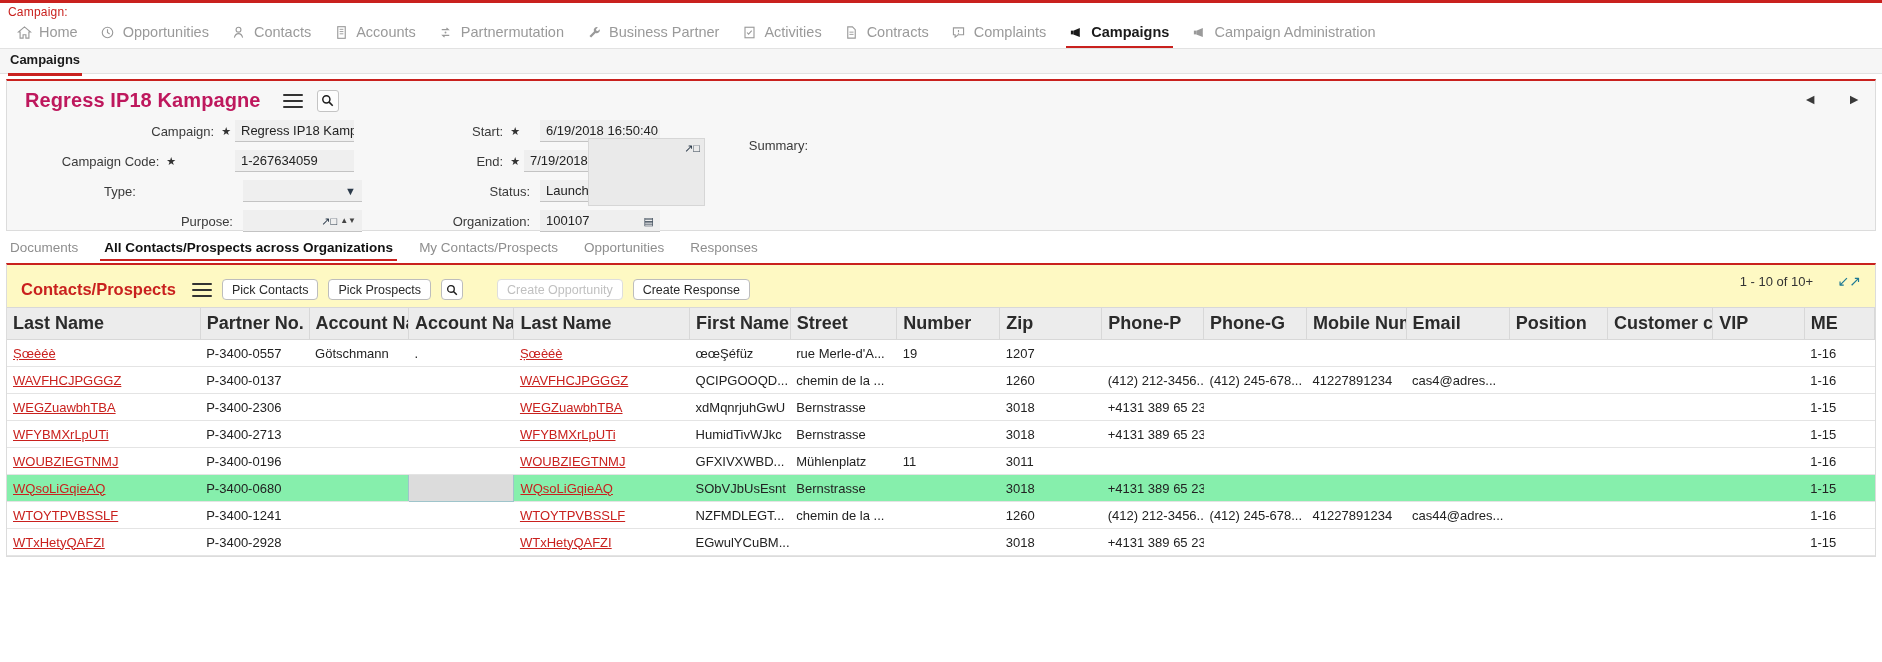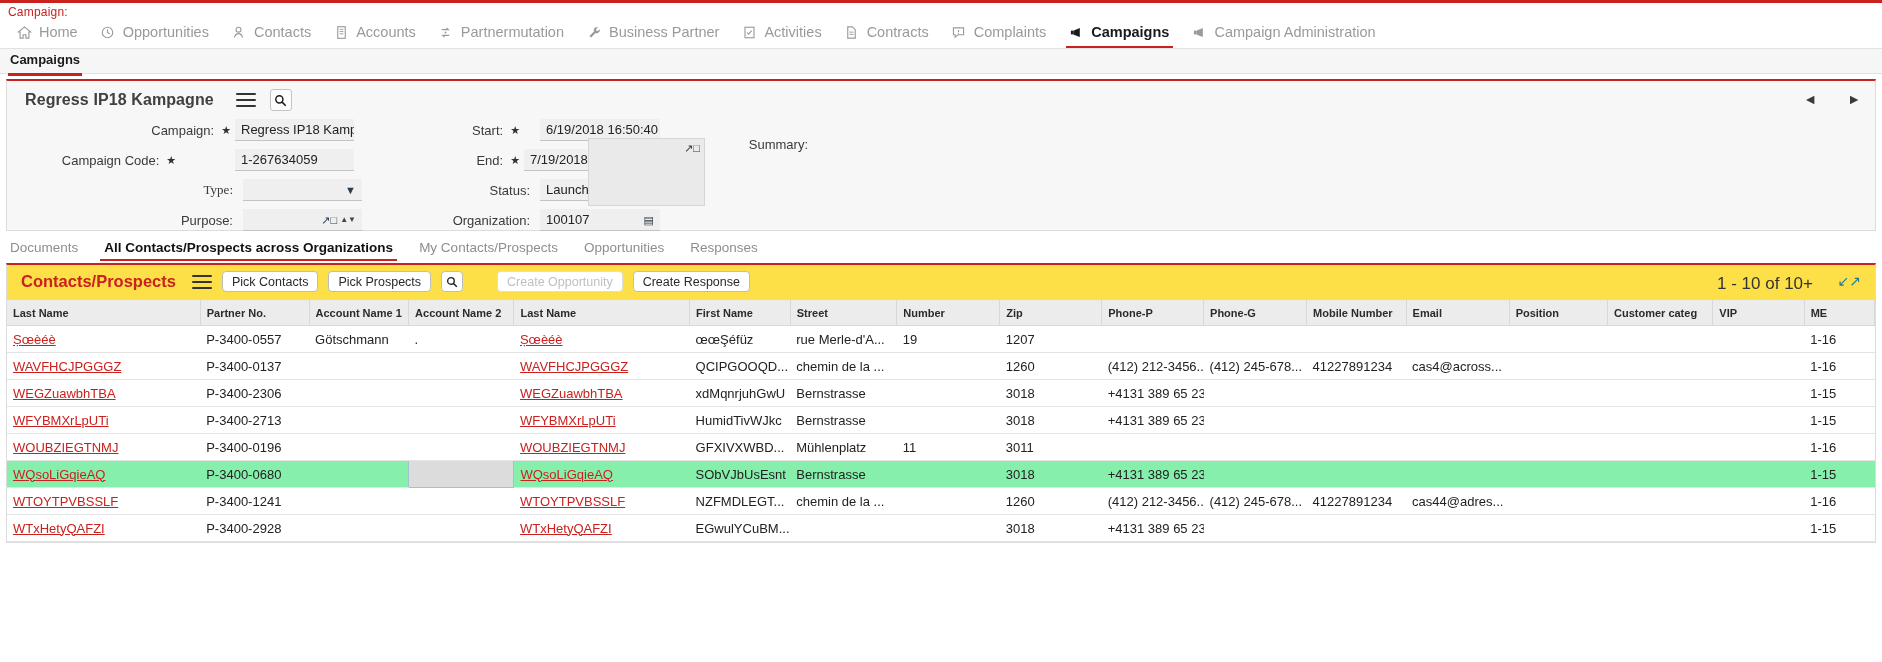--- a/index.html
+++ b/index.html
@@ -96,22 +96,22 @@
     position: relative;
     height: 152px;
   }
   .form-title-row {
     display: flex;
     align-items: center;
     gap: 14px;
     padding: 8px 0 4px 18px;
   }
   .form-title {
-    color: #404040;
-    font-size: 16px;
+    color: #be185d;
+    font-size: 20px;
     font-weight: bold;
     letter-spacing: .1px;
   }
   .hamburger {
     width: 20px; height: 14px;
     display: inline-flex; flex-direction: column; justify-content: space-between;
     cursor: pointer;
     margin-left: 8px;
   }
   .hamburger span { display: block; height: 2px; background: #333; border-radius: 1px; }
@@ -209,22 +209,22 @@
   .list-wrap { padding: 2px 6px 0 6px; }
   .list-panel {
     border: 1px solid #dcdcdc;
     border-top: 2px solid #c9211e;
     background: #ffffff;
   }
   .list-toolbar {
     display: flex;
     align-items: center;
     gap: 10px;
-    padding: 6px 10px 7px 14px;
-    background: #fde047;
+    padding: 14px 10px 7px 14px;
+    background: #fef9c3;
     position: relative;
   }
   .list-title {
     color: #c9211e;
     font-size: 16.5px;
     font-weight: bold;
     margin-right: 6px;
   }
   .btn {
     border: 1px solid #bdbdbd;
@@ -237,21 +237,21 @@
     display: inline-flex; align-items: center;
     cursor: pointer;
     font-family: "Liberation Sans", sans-serif;
     white-space: nowrap;
   }
   .btn.disabled { color: #c0c0c0; border-color: #dedede; cursor: default; margin-left: 24px; }
   .btn.sq { width: 22px; padding: 0; justify-content: center; }
   .counter {
     position: absolute;
     right: 62px; top: 9px;
-    font-size: 17px; color: #333;
+    font-size: 13px; color: #333;
   }
   .expander {
     position: absolute;
     right: 14px; top: 8px;
     color: #1f7a94;
     font-size: 14px;
     cursor: pointer;
   }
 
   
@@ -266,21 +266,21 @@
     border: 1px solid #d8d8d8;
     border-left: none;
     font-weight: bold;
     color: #2b2b2b;
     text-align: left;
     padding: 5px 6px;
     height: 26px;
     white-space: nowrap;
     overflow: hidden;
     text-overflow: clip;
-    font-size: 11px;
+    font-size: 18px;
     cursor: pointer;
   }
   table.grid td {
     border-bottom: 1px solid #e4e4e4;
     padding: 5px 6px;
     height: 27px;
     white-space: nowrap;
     overflow: hidden;
     color: #222;
     font-size: 13px;
@@ -458,21 +458,21 @@
         <div class="inp" style="width:119px;margin-left:4px;">1-267634059</div>
 
         <div class="fld" style="width:100px;justify-content:flex-end;margin-left:66px;">
           <span class="lab">End:</span>
           <span class="req">★</span>
         </div>
         <div class="inp" style="width:120px;margin-left:4px;">7/19/2018 00:00:00</div>
       </div>
 
       <div class="field-row">
-        <div class="fld" style="width:232px;justify-content:flex-end;font-family:Liberation Serif, serif;">
+        <div class="fld" style="width:232px;justify-content:center;">
           <span class="lab">Type:</span>
         </div>
         <div class="inp sel" style="width:119px;margin-left:4px;">
           <span></span>
           <span class="chev">▼</span>
         </div>
 
         <div class="fld" style="width:108px;justify-content:flex-end;margin-left:66px;">
           <span class="lab">Status:</span>
         </div>
@@ -609,21 +609,21 @@
             <td></td>
             <td></td>
             <td><a class="cell-link">WAVFHCJPGGGZ</a></td>
             <td>QCIPGOOQD...</td>
             <td>chemin de la ...</td>
             <td></td>
             <td>1260</td>
             <td>(412) 212-3456...</td>
             <td>(412) 245-678...</td>
             <td>41227891234</td>
-            <td>cas4@across...</td>
+            <td>cas4@adres...</td>
             <td></td>
             <td></td>
             <td></td>
             <td>1-16</td>
           </tr>
           <tr class="">
             <td><a class="cell-link">WEGZuawbhTBA</a></td>
             <td>P-3400-2306</td>
             <td></td>
             <td></td>

